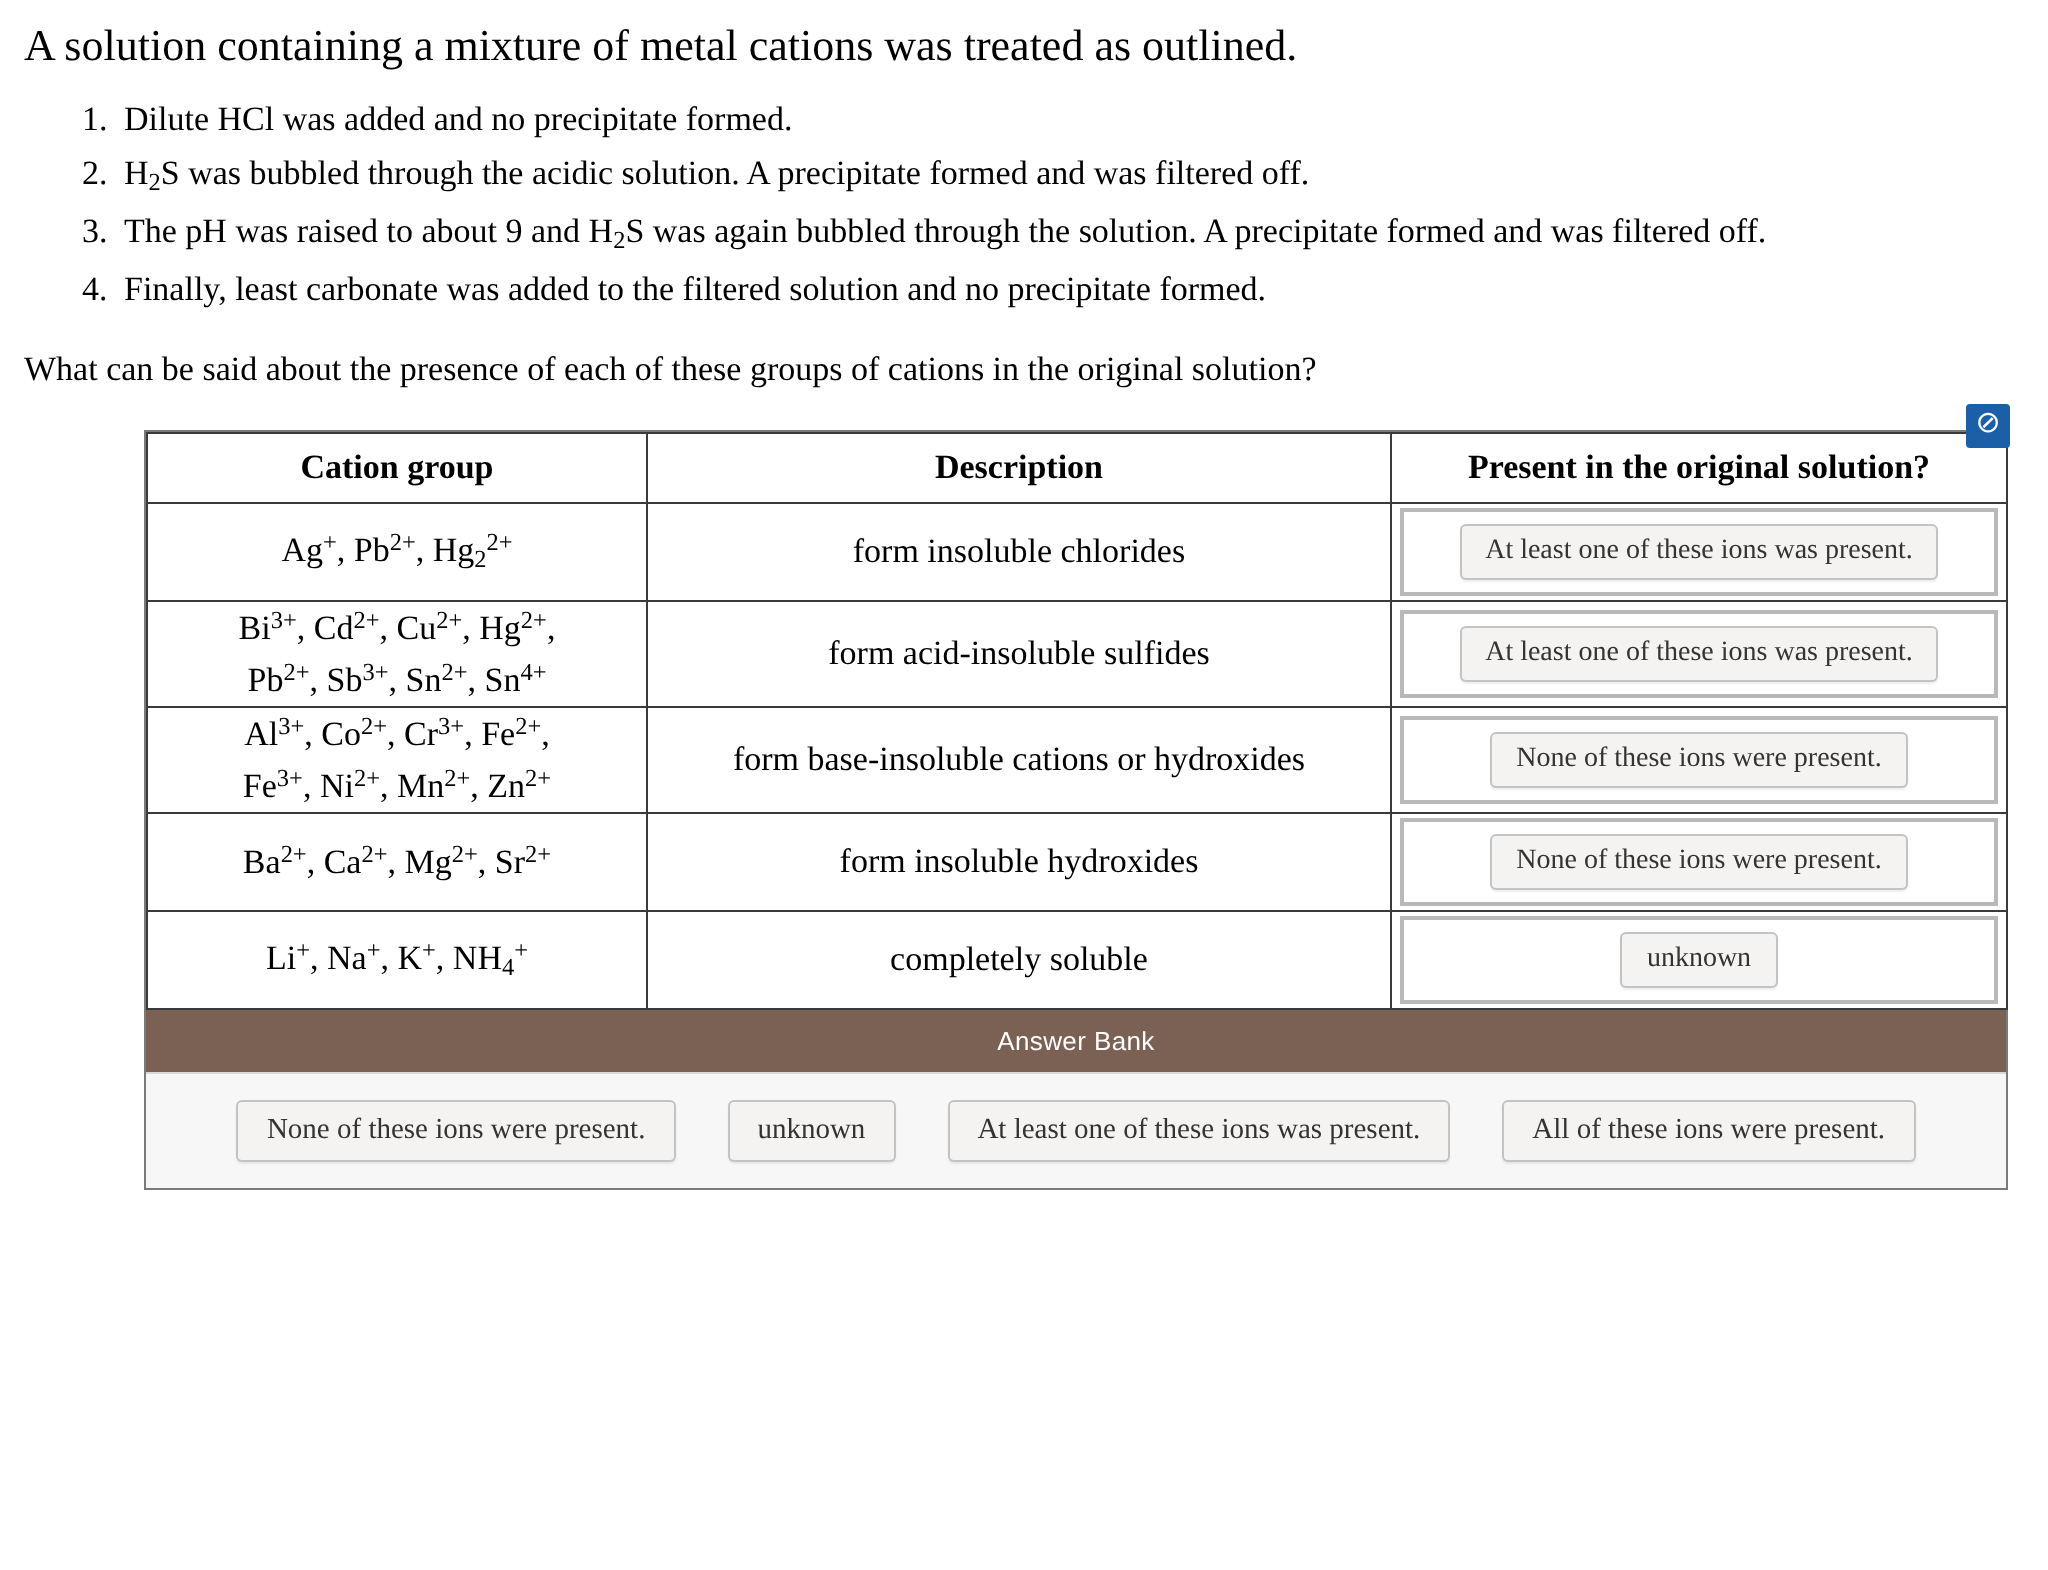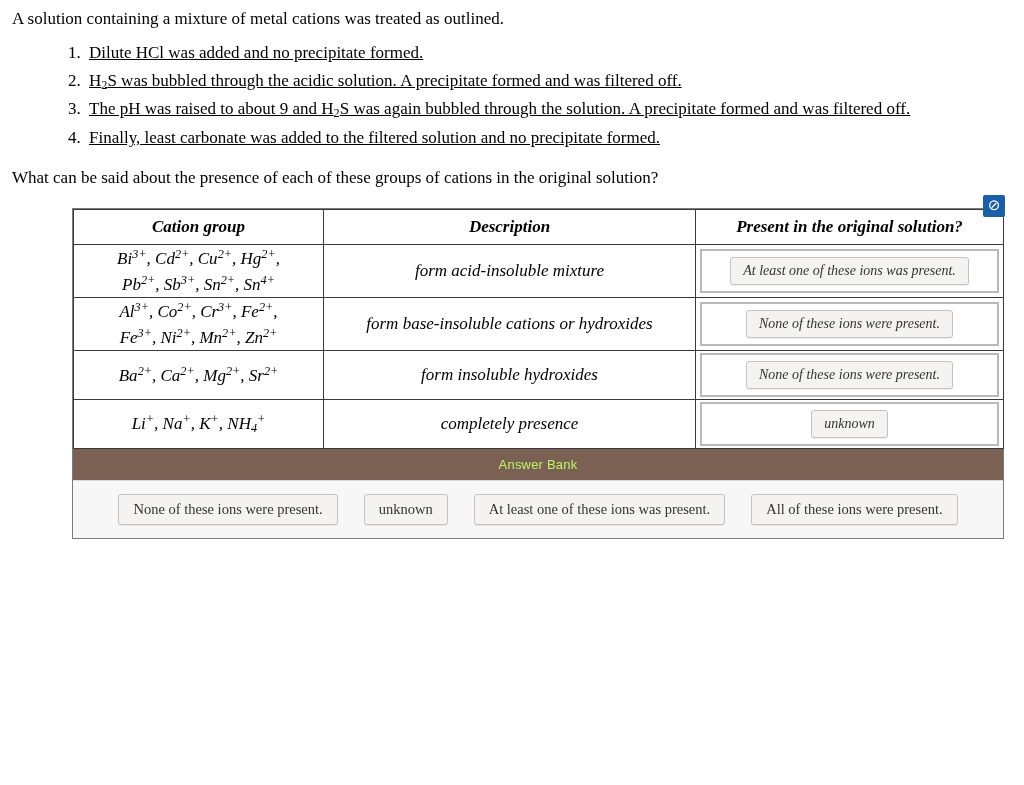--- a/index.html
+++ b/index.html
@@ -11,29 +11,28 @@
     width: 1024px;
     height: 785px;
     font-family: "Liberation Serif", serif;
     color: #000000;
     font-size: 17px;
     position: relative;
     overflow: hidden;
   }
   .intro {
     padding: 8px 12px 0 12px;
-    font-size: 17px;
+    font-size: 22px;
     line-height: 1.35;
   }
   ol.steps {
     margin: 10px 0 0 0;
-    padding-left: 85px;
+    padding-left: 58px;
     font-size: 17px;
     line-height: 1.45;
-    text-decoration: underline;
   }
   ol.steps li {
     margin-bottom: 3px;
     padding-left: 4px;
   }
   .question {
     padding: 14px 24px 0 12px;
     font-size: 17px;
   }
   sub { font-size: 0.72em; vertical-align: -0.25em; }
@@ -44,21 +43,20 @@
     width: 932px;
     border: 1px solid #7a7a7a;
     background: #fff;
     position: relative;
     box-sizing: border-box;
   }
   table.cations {
     border-collapse: collapse;
     width: 100%;
     table-layout: fixed;
-    font-style: italic;
   }
   table.cations th, table.cations td {
     border: 1px solid #3a3a3a;
     padding: 0;
     vertical-align: middle;
     text-align: center;
   }
   table.cations th {
     font-weight: bold;
     font-size: 17px;
@@ -97,21 +95,21 @@
     border-radius: 3px;
     padding: 5px 12px;
     font-size: 14px;
     font-family: "Liberation Serif", serif;
     color: #333;
     box-shadow: 0 1px 1px rgba(0,0,0,0.07);
     white-space: nowrap;
   }
   .answer-bank-header {
     background: #7a6154;
-    color: #bef264;
+    color: #ffffff;
     text-align: center;
     font-family: "Liberation Sans", sans-serif;
     font-size: 13px;
     padding: 8px 0;
     letter-spacing: 0.2px;
   }
   .answer-bank-body {
     background: #f7f7f7;
     padding: 13px 10px;
     display: flex;
@@ -164,22 +162,31 @@
       </colgroup>
     <thead>
       <tr>
         <th>Cation group</th>
         <th>Description</th>
         <th>Present in the original solution?</th>
       </tr>
     </thead>
     <tbody>
       <tr>
+        <td class="cation-cell">Ag<sup>+</sup>, Pb<sup>2+</sup>, Hg<sub>2</sub><sup>2+</sup></td>
+        <td class="desc-cell">form insoluble chlorides</td>
+        <td class="answer-cell">
+          <div class="drop-slot">
+            <span class="chip">At least one of these ions was present.</span>
+          </div>
+        </td>
+      </tr>
+      <tr>
         <td class="cation-cell">Bi<sup>3+</sup>, Cd<sup>2+</sup>, Cu<sup>2+</sup>, Hg<sup>2+</sup>,<br>Pb<sup>2+</sup>, Sb<sup>3+</sup>, Sn<sup>2+</sup>, Sn<sup>4+</sup></td>
-        <td class="desc-cell">form acid-insoluble mixture</td>
+        <td class="desc-cell">form acid-insoluble sulfides</td>
         <td class="answer-cell">
           <div class="drop-slot">
             <span class="chip">At least one of these ions was present.</span>
           </div>
         </td>
       </tr>
       <tr>
         <td class="cation-cell">Al<sup>3+</sup>, Co<sup>2+</sup>, Cr<sup>3+</sup>, Fe<sup>2+</sup>,<br>Fe<sup>3+</sup>, Ni<sup>2+</sup>, Mn<sup>2+</sup>, Zn<sup>2+</sup></td>
         <td class="desc-cell">form base-insoluble cations or hydroxides</td>
         <td class="answer-cell">
@@ -192,21 +199,21 @@
         <td class="cation-cell">Ba<sup>2+</sup>, Ca<sup>2+</sup>, Mg<sup>2+</sup>, Sr<sup>2+</sup></td>
         <td class="desc-cell">form insoluble hydroxides</td>
         <td class="answer-cell">
           <div class="drop-slot">
             <span class="chip">None of these ions were present.</span>
           </div>
         </td>
       </tr>
       <tr>
         <td class="cation-cell">Li<sup>+</sup>, Na<sup>+</sup>, K<sup>+</sup>, NH<sub>4</sub><sup>+</sup></td>
-        <td class="desc-cell">completely presence</td>
+        <td class="desc-cell">completely soluble</td>
         <td class="answer-cell">
           <div class="drop-slot">
             <span class="chip">unknown</span>
           </div>
         </td>
       </tr>
     </tbody>
   </table>
 
   <div class="answer-bank-header">Answer Bank</div>

